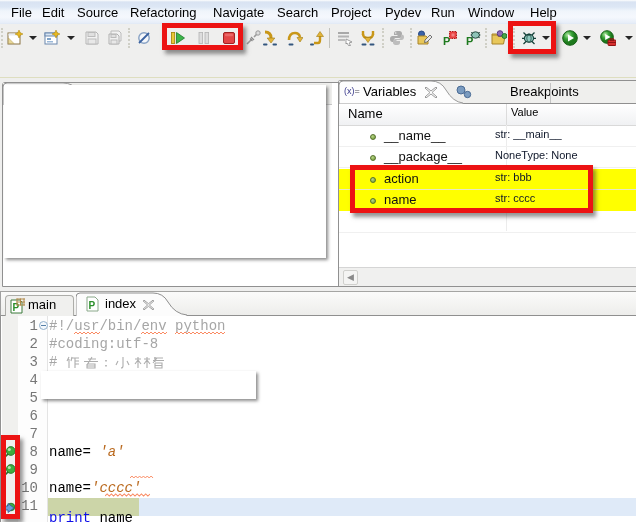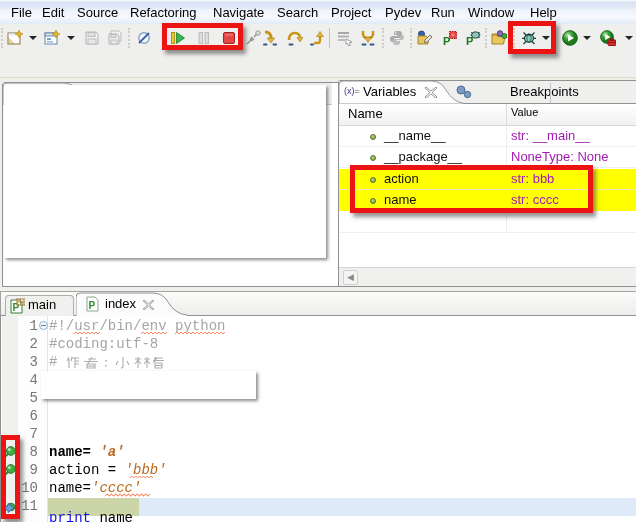--- a/index.html
+++ b/index.html
@@ -23,21 +23,21 @@
 
 .whitebox{position:absolute;background:#fff;box-shadow:2px 2px 3px rgba(80,80,80,.65);}
 #lpanel{left:2px;top:82px;width:331px;height:203px;background:#fff;border:1px solid #909090;border-radius:3px 3px 0 0;}
 #rpanel{left:338px;top:80px;width:298px;height:205px;background:#fff;border:1px solid #909090;border-right:none;border-radius:3px 0 0 0;}
 .tabtext{font-size:13px;color:#000;}
 
 .row{position:absolute;left:0;width:298px;height:21px;}
 .gdot{position:absolute;left:31px;top:8px;width:6px;height:6px;border-radius:50%;
   background:radial-gradient(circle at 35% 30%,#b9d88a,#6d9631);border:1px solid #55702c;box-sizing:border-box;}
 .nm{position:absolute;left:45px;top:2px;font-size:13px;color:#111;}
-.vl{position:absolute;left:172px;top:2px;font-size:13px;color:#a21caf;}
+.vl{position:absolute;left:156px;top:2px;font-size:11px;color:#0f172a;}
 
 #edtabs{left:0;top:291px;width:636px;height:25px;background:linear-gradient(180deg,#fbfbfa,#ededeb);border-top:1px solid #a5a5a3;border-bottom:1px solid #8f8f8f;border-left:1px solid #a0a0a0;box-sizing:border-box;}
 #editor{left:0;top:316px;width:636px;height:206px;background:#fff;border-left:1px solid #919191;}
 #annocol{position:absolute;left:1px;top:0;width:16px;height:206px;background:#f0f0ee;}
 #numcol{position:absolute;left:17px;top:0;width:29px;height:206px;background:#fdfdfd;border-right:1px solid #e4e4e4;}
 .lnum{position:absolute;left:9px;width:28px;text-align:right;font-family:"Liberation Mono",monospace;font-size:14px;color:#767676;}
 .cline{position:absolute;left:48px;font-family:"Liberation Mono",monospace;font-size:14px;white-space:pre;color:#000;}
 .gray{color:#a6a6a6;}
 .str{color:#ba6a1f;font-style:italic;}
 .kw{color:#0f0fe8;}
@@ -352,22 +352,21 @@
     <path d="M22 3 L30 3 M18 5.5 L32 5.5 M26 1 L21 9 M21 8 L29 8 L29 12 L21 12 L21 8 M21 10 L29 10"></path>
 
     <path d="M40 4 L40 5.5 M40 9 L40 10.5" stroke-width="1.6"></path>
 
     <path d="M57 1 L57 10 Q57 12 55 12 M52 5 L50 9 M61 5 L63 9"></path>
 
     <path d="M69 3 L75 3 M72 1 L72 12 M72 4 L69 8 M72 4 L75 8 M78 3 L84 3 M81 1 L81 12 M81 4 L78 8 M81 4 L84 8"></path>
 
     <path d="M88 2 L97 2 M87 4.5 L98 4.5 M89 1 L89 6 M91 2 L87 7 M89 7 L96 7 L96 12 L89 12 L89 7 M89 9.5 L96 9.5"></path>
   </svg>
-  <div class="cline" style="top:128px;font-weight:bold;">name= <span class="str">'a'</span></div>
-  <div class="cline" style="top:146px;">action = <span class="str">'bbb'</span></div>
+  <div class="cline" style="top:128px;">name= <span class="str">'a'</span></div>
   <div class="cline" style="top:164px;">name=<span class="str">'cccc'</span></div>
   <div class="cline" style="top:182px;margin-top:12px;"><span class="kw">print</span> name</div>
 
   <svg class="sq" style="left:73px;top:15px;width:26px;" viewBox="0 0 26 4" preserveAspectRatio="none">
       <path d="M0 3 L2 1 L4 3 L6 1 L8 3 L10 1 L12 3 L14 1 L16 3 L18 1 L20 3 L22 1 L24 3 L26 1" stroke="#fa8a62" fill="none"></path>
     </svg>
   <svg class="sq" style="left:140px;top:15px;width:26px;" viewBox="0 0 26 4" preserveAspectRatio="none">
       <path d="M0 3 L2 1 L4 3 L6 1 L8 3 L10 1 L12 3 L14 1 L16 3 L18 1 L20 3 L22 1 L24 3 L26 1" stroke="#fa8a62" fill="none"></path>
     </svg>
   <svg class="sq" style="left:174px;top:15px;width:50px;" viewBox="0 0 50 4" preserveAspectRatio="none">

